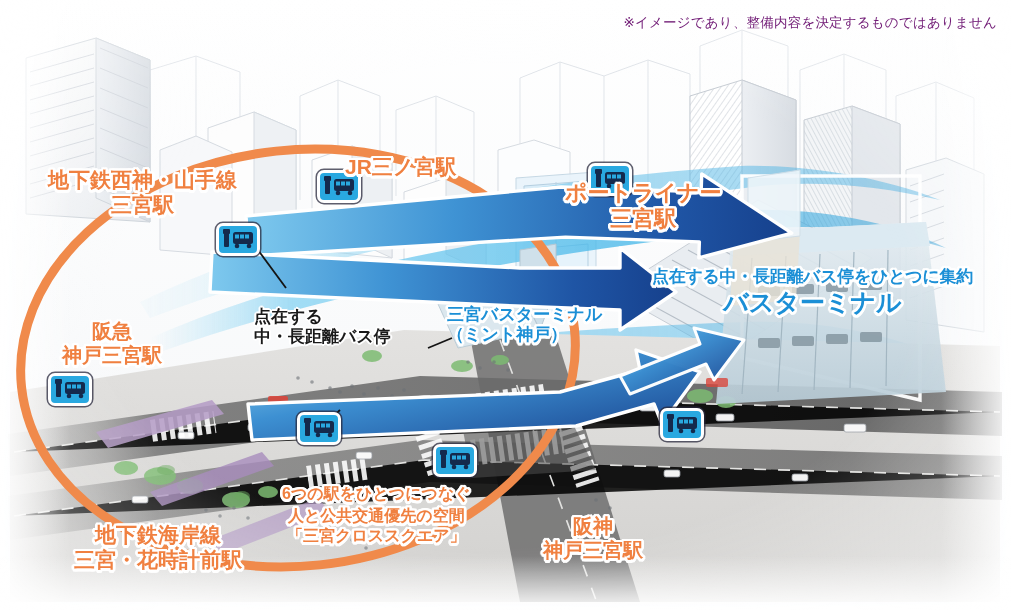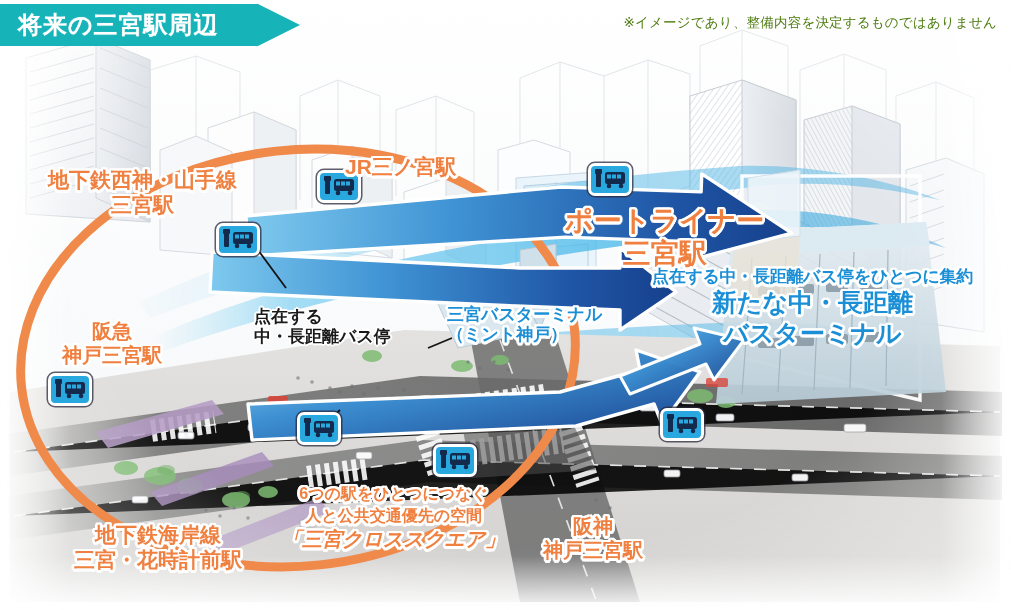--- a/index.html
+++ b/index.html
@@ -31,21 +31,21 @@
   .ribbon-text{
     color:#fff;font-weight:bold;font-size:24px;
     letter-spacing:1px;padding-left:18px;
     white-space:nowrap;line-height:1;
     text-shadow:0 0 1px rgba(255,255,255,.5);
   }
 
   
   .disclaimer{
     position:absolute;right:14px;top:14px;
-    font-size:13.5px;color:#4d7c0f;white-space:nowrap;
+    font-size:13.5px;color:#701a75;white-space:nowrap;
     letter-spacing:.2px;
   }
 
   
   .lbl{position:absolute;white-space:nowrap;line-height:1.18;font-weight:bold;}
   .lbl .ln{display:block;}
 
   
   .lbl-orange{
     color:#f08040;
@@ -70,35 +70,35 @@
   .lbl-dark{
     color:#1a1a1a;text-align:left;
     text-shadow:
       2px 0 0 #fff,-2px 0 0 #fff,0 2px 0 #fff,0 -2px 0 #fff,
       1.4px 1.4px 0 #fff,-1.4px 1.4px 0 #fff,1.4px -1.4px 0 #fff,-1.4px -1.4px 0 #fff;
   }
 
   
   #label-subway-seishin{left:48px;  top:168px; font-size:21px;}
   #label-jr-sannomiya {left:345px; top:155px; font-size:21px;}
-  #label-portliner    {left:565px; top:204px; font-size:28px;}
+  #label-portliner    {left:565px; top:180px; font-size:22px;}
   #label-hankyu       {left:62px;  top:276px; font-size:20px;margin-top:44px;}
   #label-hanshin      {left:543px; top:515px; font-size:20px;}
   #label-subway-kaigan{left:74px;  top:523px; font-size:21px;}
 
   #label-scattered-stops{left:254px;top:307px;font-size:17px;}
   #label-mint-kobe      {left:447px;top:305px;font-size:17px;}
 
   #label-new-terminal{left:652px;top:267px;text-align:center;}
   #label-new-terminal .sub{font-size:17px;display:block;letter-spacing:-.3px;}
   #label-new-terminal .big{font-size:25px;display:block;line-height:1.22;}
 
   #label-cross-square{left:282px;top:483px;text-align:center;}
   #label-cross-square .sub{font-size:16px;display:block;line-height:1.35;}
-  #label-cross-square .big{font-size:20px;display:block;line-height:1.3;font-style:italic;}
+  #label-cross-square .big{font-size:16px;display:block;line-height:1.3;}
 
   
   .busicon{
     position:absolute;width:44px;height:33px;
   }
   .busicon .plate{
     position:absolute;inset:0;
     background:#29a8e0;
     border:3px solid #fff;
     border-radius:7px;
@@ -479,23 +479,20 @@
 
       <g stroke="#141414" stroke-width="1.8" fill="none">
         <path d="M258 250 L286 288"></path>
         <path d="M318 430 L340 410"></path>
         <path d="M452 338 L428 348"></path>
         <path d="M610 196 L618 188"></path>
       </g>
     </svg>
   </div>
 
-  <div class="ribbon">
-    <span class="ribbon-text">将来の三宮駅周辺</span>
-  </div>
 
   <div class="disclaimer">※イメージであり、整備内容を決定するものではありません</div>
 
   <div class="busicon" id="busicon-1">
     <div class="plate"></div>
     <svg viewBox="0 0 44 33" aria-hidden="true">
       <g fill="#142a4d">
         <rect x="8" y="8" width="5" height="16" rx="1"></rect>
         <rect x="7" y="6" width="7" height="5" rx="1"></rect>
         <rect x="17" y="9" width="20" height="12" rx="2.5"></rect>
@@ -632,21 +629,20 @@
     <span class="ln">中・長距離バス停</span>
   </div>
 
   <div class="lbl lbl-blue" id="label-mint-kobe">
     <span class="ln">三宮バスターミナル</span>
     <span class="ln">（ミント神戸）</span>
   </div>
 
   <div class="lbl lbl-blue" id="label-new-terminal">
     <span class="sub">点在する中・長距離バス停をひとつに集約</span>
-    <span class="big">新たな中・長距離</span>
     <span class="big">バスターミナル</span>
   </div>
 
   <div class="lbl lbl-orange" id="label-cross-square">
     <span class="sub">6つの駅をひとつにつなぐ</span>
     <span class="sub">人と公共交通優先の空間</span>
     <span class="big">「三宮クロススクエア」</span>
   </div>
 
 </div>

